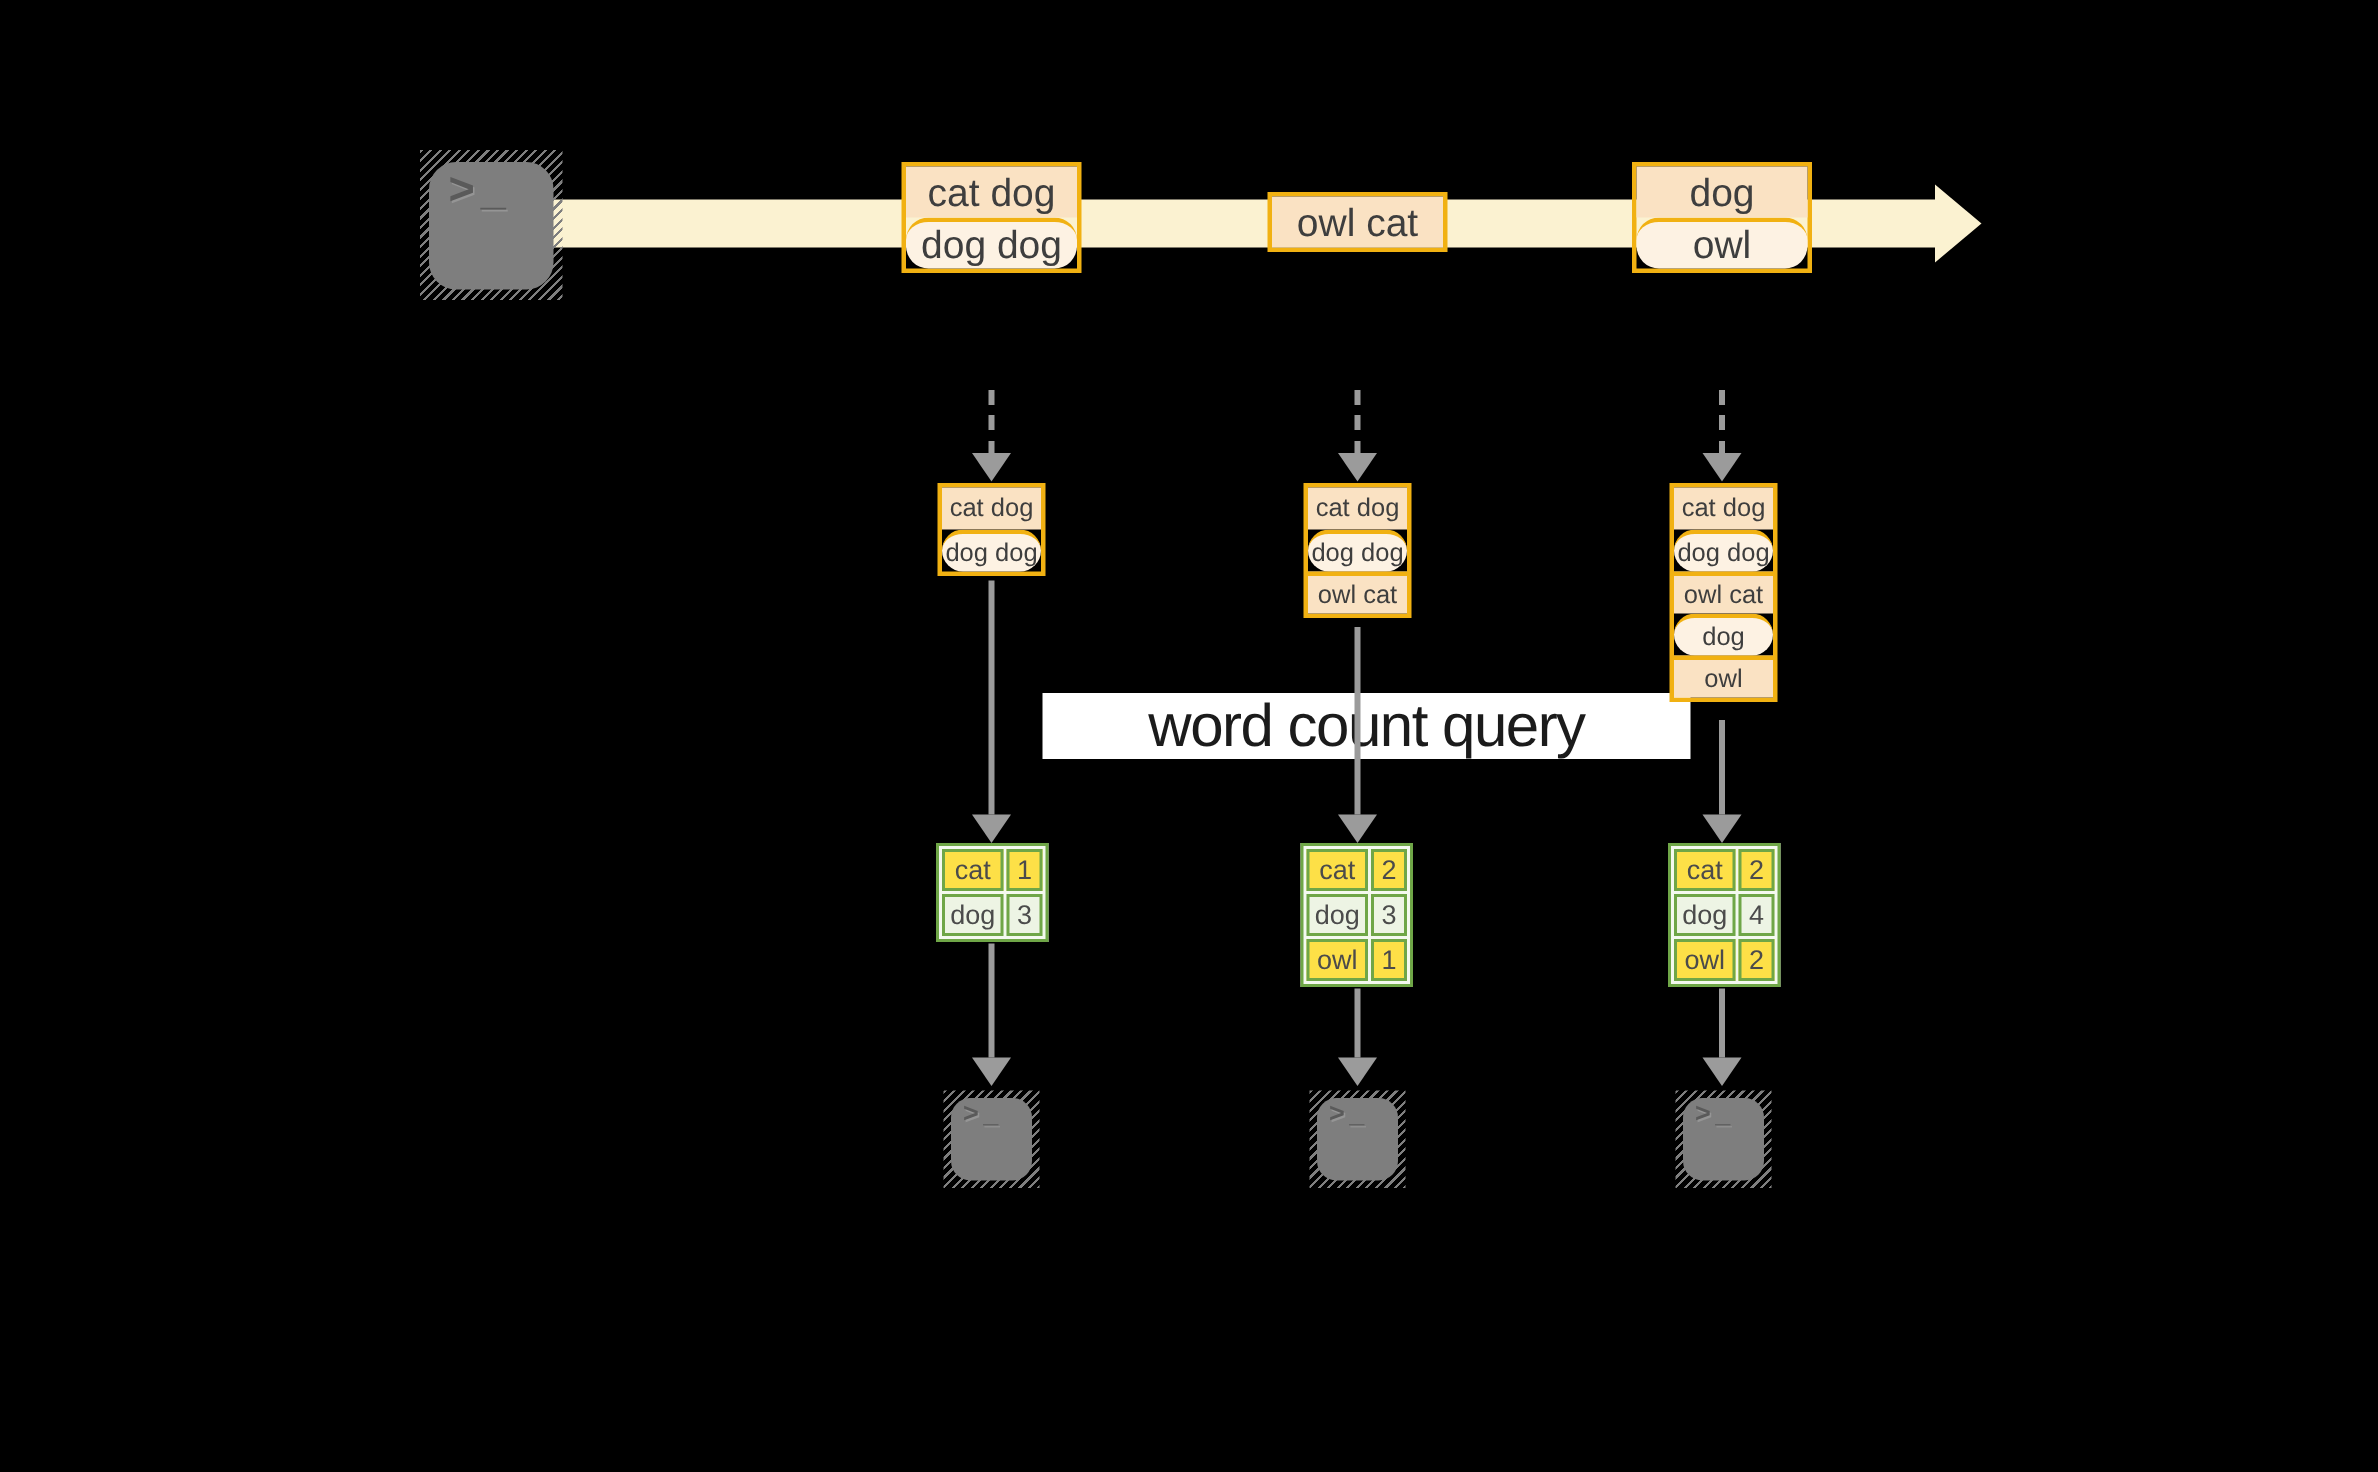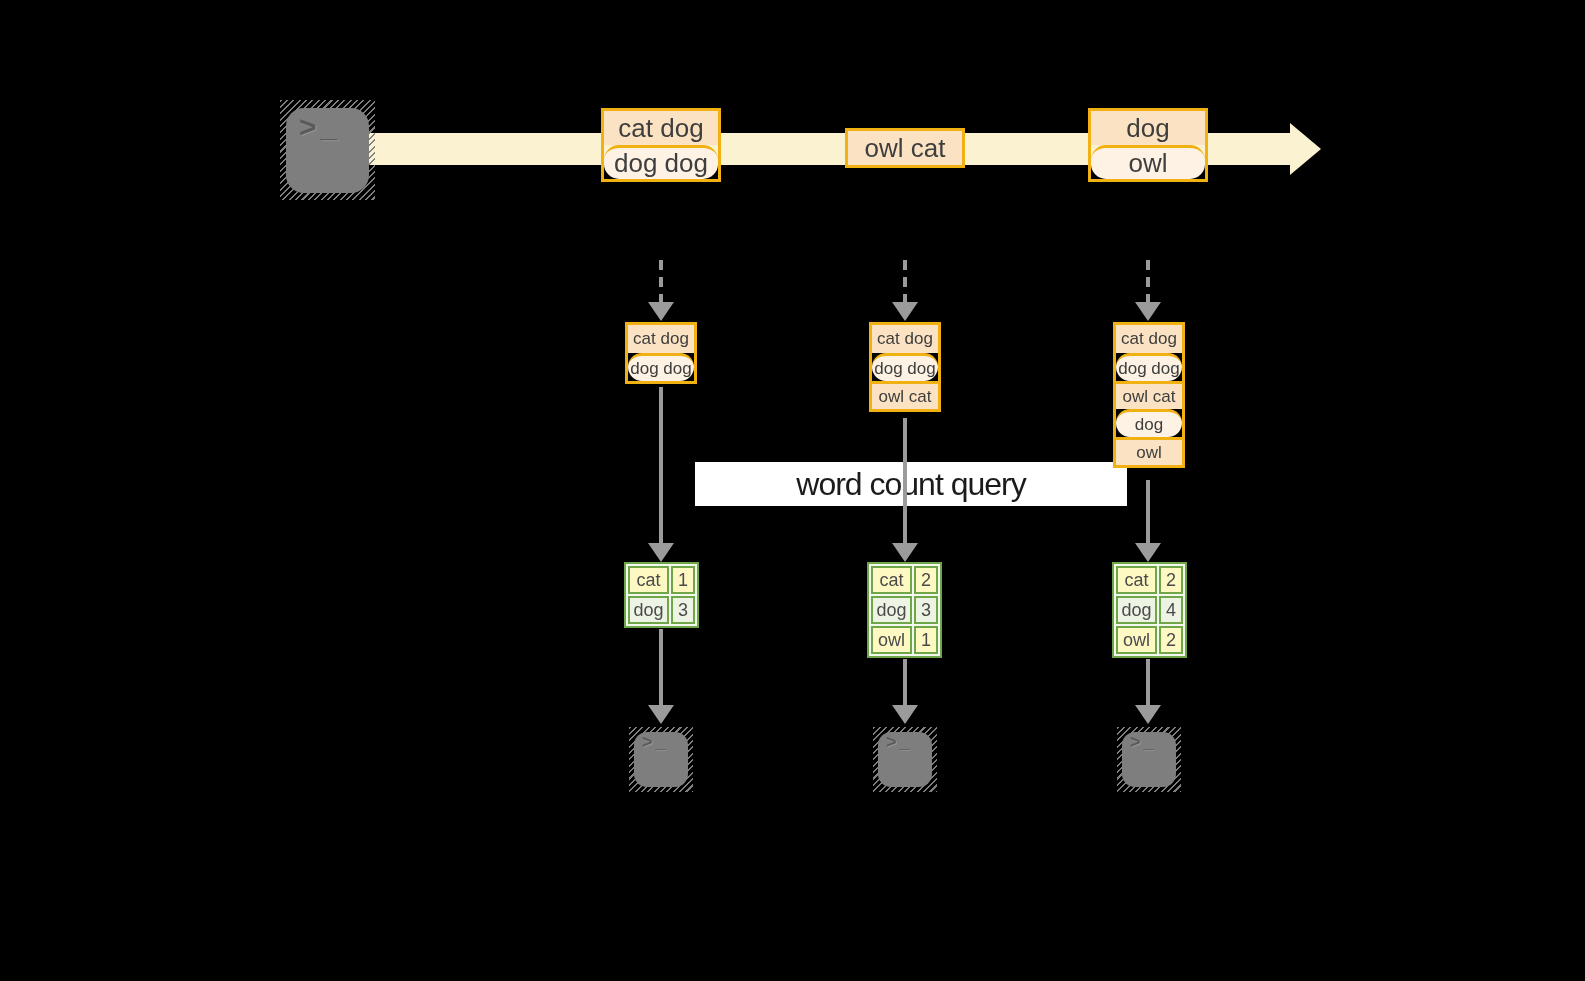--- a/index.html
+++ b/index.html
@@ -35,26 +35,26 @@
   .srow { height:28px; display:flex; align-items:center; justify-content:center; font-size:17px; color:#3e3e3e; }
   .srow + .srow { border-top:3px solid #F1B112; }
   
   .dash-line { position:absolute; width:4px; z-index:2;
     background: repeating-linear-gradient(180deg, #9b9b9b 0 10px, rgba(0,0,0,0) 10px 17px); }
   .sline { position:absolute; width:4px; background:#9b9b9b; z-index:2; }
   .ahead { position:absolute; width:0; height:0; z-index:2;
     border-left:13px solid transparent; border-right:13px solid transparent; border-top:19px solid #9b9b9b; }
   
   .qband { position:absolute; left:695px; top:462px; width:432px; height:44px; background:#ffffff; z-index:1;
-    display:flex; align-items:center; justify-content:center; font-size:32px; letter-spacing:-1px; color:#1b1b1b; }
+    display:flex; align-items:center; justify-content:center; font-size:40px; letter-spacing:-1px; color:#1b1b1b; }
   
   .gtable { position:absolute; z-index:3; width:75px; border:2px solid #6FA647; background:#F4F9EF;
     padding:2px; display:grid; grid-template-columns:41px 24px; grid-auto-rows:28px; gap:2px; }
   .gcell { border:2px solid #6FA647; display:flex; align-items:center; justify-content:center; font-size:18px; color:#4b4b4b; }
-  .ga { background:#fef9c3; }
+  .ga { background:#fde047; }
   .gb { background:#EDF4E4; }
 </style>
 </head>
 <body>
 
 <div class="stage">
 
   <div class="stream-band"></div>
   <div class="stream-head"></div>
 

